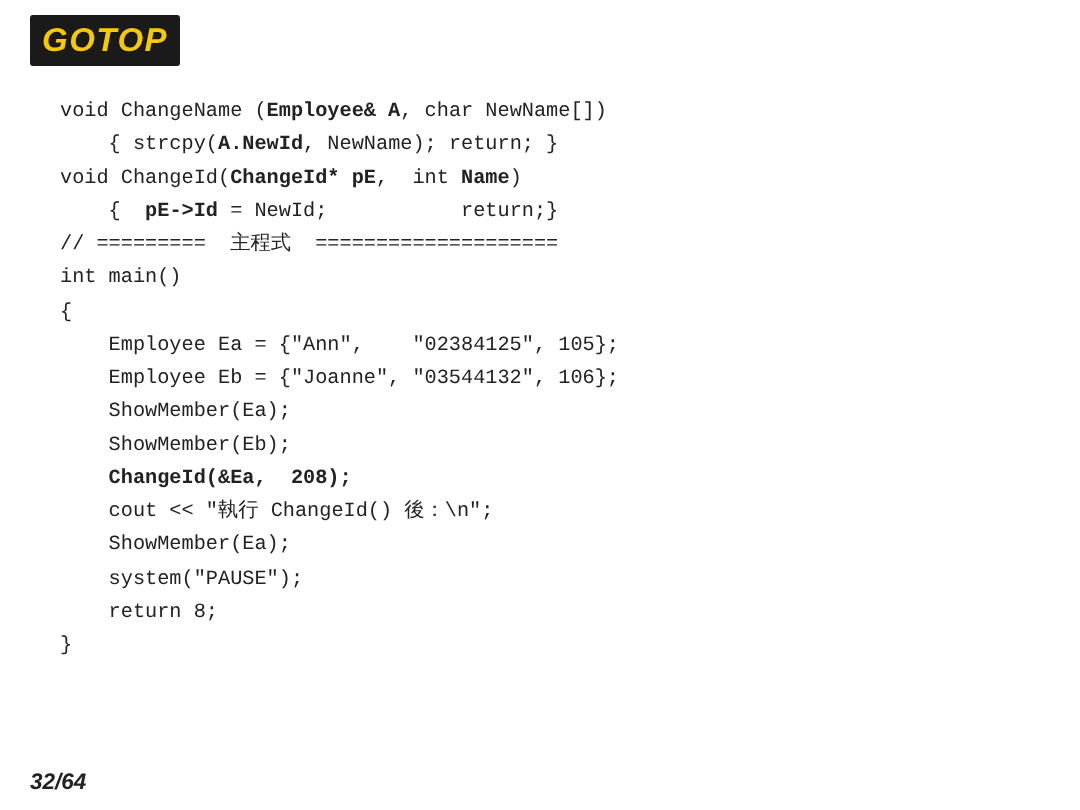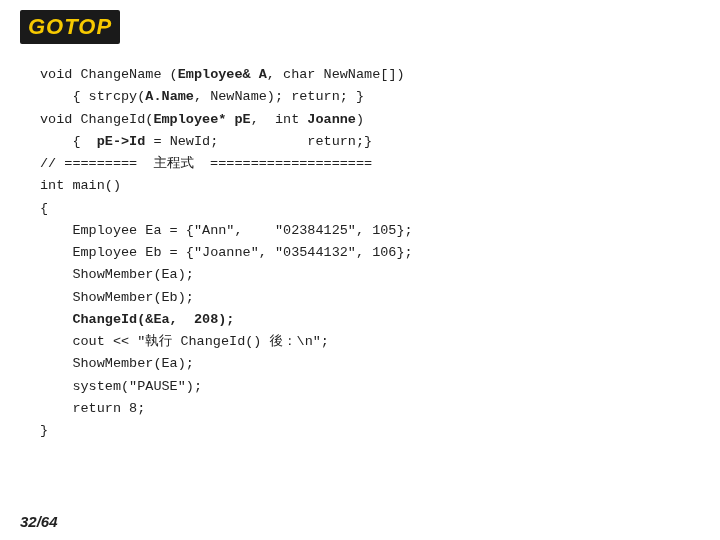--- a/index.html
+++ b/index.html
@@ -78,22 +78,22 @@
 <div class="header">
   <div class="logo">
     <div class="logo-box">
       <span class="logo-text">GOTOP</span>
     </div>
   </div>
 </div>
 
 <div class="content">
   <div class="code-block"><span>void ChangeName (<strong>Employee&amp; A</strong>, char NewName[])</span>
-<span>    { strcpy(<strong>A.Name</strong>, NewName); return; }</span>
-<span>void ChangeId(<strong>Employee* pE</strong>,  int <strong>Joanne</strong>)</span>
+<span>    { strcpy(<strong>A.NewId</strong>, NewName); return; }</span>
+<span>void ChangeId(<strong>ChangeId* pE</strong>,  int <strong>Name</strong>)</span>
 <span>    {  <strong>pE-&gt;Id</strong> = NewId;           return;}</span>
 <span>// =========  主程式  ====================</span>
 <span>int main()</span>
 <span>{</span>
 <span>    Employee Ea = {"Ann",    "02384125", 105};</span>
 <span>    Employee Eb = {"Joanne", "03544132", 106};</span>
 <span>    ShowMember(Ea);</span>
 <span>    ShowMember(Eb);</span>
 <span>    <strong>ChangeId(&amp;Ea,  208);</strong></span>
 <span>    cout &lt;&lt; "執行 ChangeId() 後：\n";</span>

